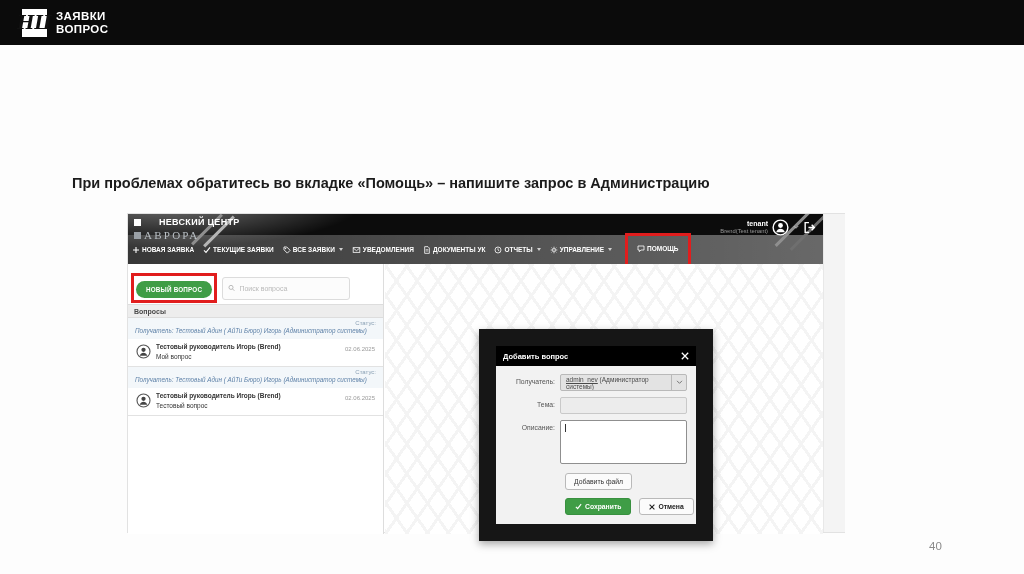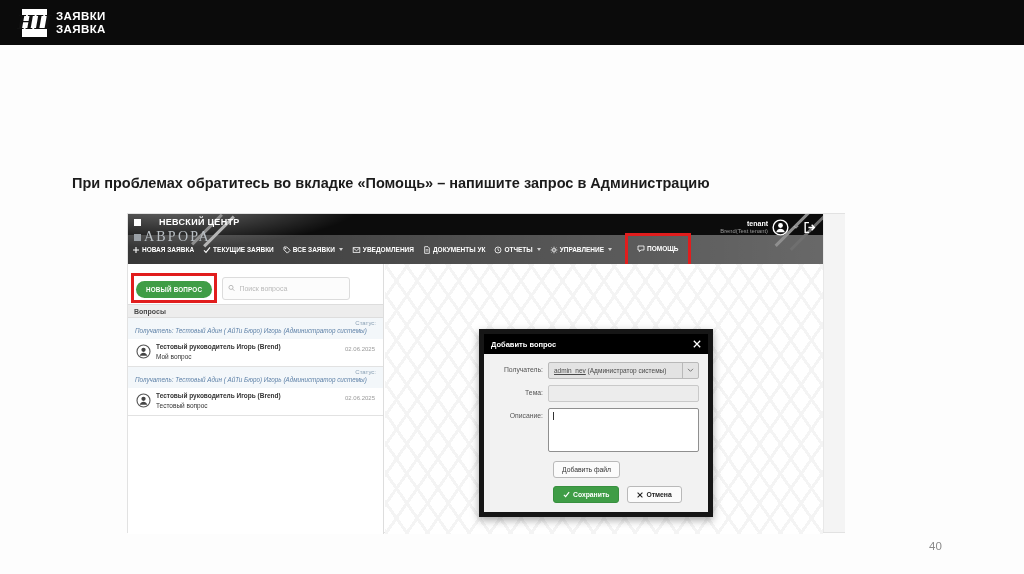--- a/index.html
+++ b/index.html
@@ -32,21 +32,21 @@
   
   .app-header { position:absolute; left:0; top:0; width:695px; height:50px; background:#0c0c0c;
                 overflow:hidden; }
   .app-header::before { content:""; position:absolute; left:-60px; top:-36px; width:300px; height:70px;
                 background:radial-gradient(ellipse at 35% 30%, rgba(255,255,255,.45), transparent 70%); }
   .nav-band { position:absolute; left:0; bottom:0; width:100%; height:29px;
               background:linear-gradient(90deg, rgba(255,255,255,.18), rgba(255,255,255,.38)); }
   .app-logo { position:absolute; left:6px; top:3px; z-index:3; }
   .app-logo-l1 { display:flex; align-items:center; gap:18px; color:#fff; font-weight:bold;
                  font-size:9px; letter-spacing:.3px; }
-  .app-logo-l2 { display:flex; align-items:center; gap:3px; color:#b9bfc4; font-size:14px;
+  .app-logo-l2 { display:flex; align-items:center; gap:3px; color:#b9bfc4; font-size:11px;
                  font-family:"Liberation Serif", serif; letter-spacing:2.2px; margin-top:2px; }
   .sq { width:7px; height:7px; background:#fff; display:inline-block; }
   .sq2 { background:#9aa0a6; }
   .stripe { position:absolute; border-top:3px solid #8f8f8f; transform:rotate(-45deg); z-index:2; }
   .app-nav { position:absolute; left:4px; bottom:0; height:29px; display:flex; align-items:center;
              gap:9px; z-index:4; }
   .nav-item { display:flex; align-items:center; gap:2px; color:#fff; font-size:6.5px;
               font-weight:bold; white-space:nowrap; text-decoration:none; cursor:pointer; }
   .nav-item svg { flex:0 0 auto; }
   .caret { width:0; height:0; border-left:2.5px solid transparent; border-right:2.5px solid transparent;
@@ -83,21 +83,21 @@
   .item-avatar { flex:0 0 auto; margin:1px 5px 0 0; }
   .item-author { font-size:6.5px; font-weight:bold; color:#333; }
   .item-subject { font-size:6.5px; color:#333; margin-top:3px; }
   .item-date { position:absolute; right:8px; top:7px; font-size:6px; color:#9a9a9a; }
 
   
   .main-area { position:absolute; left:257px; top:50px; width:438px; height:270px; background:#fff;
     background-image:
       repeating-linear-gradient(55deg,  #f4f4f4 0 3px, transparent 3px 17px),
       repeating-linear-gradient(-55deg, #f4f4f4 0 3px, transparent 3px 17px); }
-  .modal { position:absolute; left:94px; top:65px; width:234px; background:#161616; padding:5px;
+  .modal { position:absolute; left:94px; top:65px; width:234px; background:#161616; padding:17px;
            box-shadow:0 3px 8px rgba(0,0,0,.35); }
   .modal-title { height:20px; background:#000; color:#fff; display:flex; align-items:center;
                  padding:0 7px; font-size:7.5px; font-weight:bold; }
   .modal-close { margin-left:auto; cursor:pointer; display:flex; align-items:center; }
   .modal-body { background:#f2f2f2; padding:8px 9px 9px; }
   .frow { display:flex; align-items:flex-start; margin-bottom:6px; }
   .flabel { width:55px; text-align:right; font-size:6.8px; color:#555; padding:4px 5px 0 0; flex:0 0 auto; }
   .select { flex:1; height:17px; background:#e3e3e3; border:1px solid #b9b9b9; border-radius:2px;
             display:flex; align-items:center; font-size:6.5px; color:#4a4a4a; padding-left:5px;
             overflow:hidden; cursor:pointer; }
@@ -123,21 +123,21 @@
 <body>
 
 <div class="slide">
 
   <div class="topbar">
     <div class="logo-box">
       <span class="monogram">НЦ</span>
     </div>
     <div class="brand-text">
       <div>ЗАЯВКИ</div>
-      <div>ЗАЯВКА</div>
+      <div>ВОПРОС</div>
     </div>
   </div>
 
   <div class="slide-subtitle">При проблемах обратитесь во вкладке «Помощь»  – напишите запрос в Администрацию</div>
 
   <div class="shot">
     <div class="shot-strip"></div>
     <div class="app-content">
 
       <div class="app-header">

